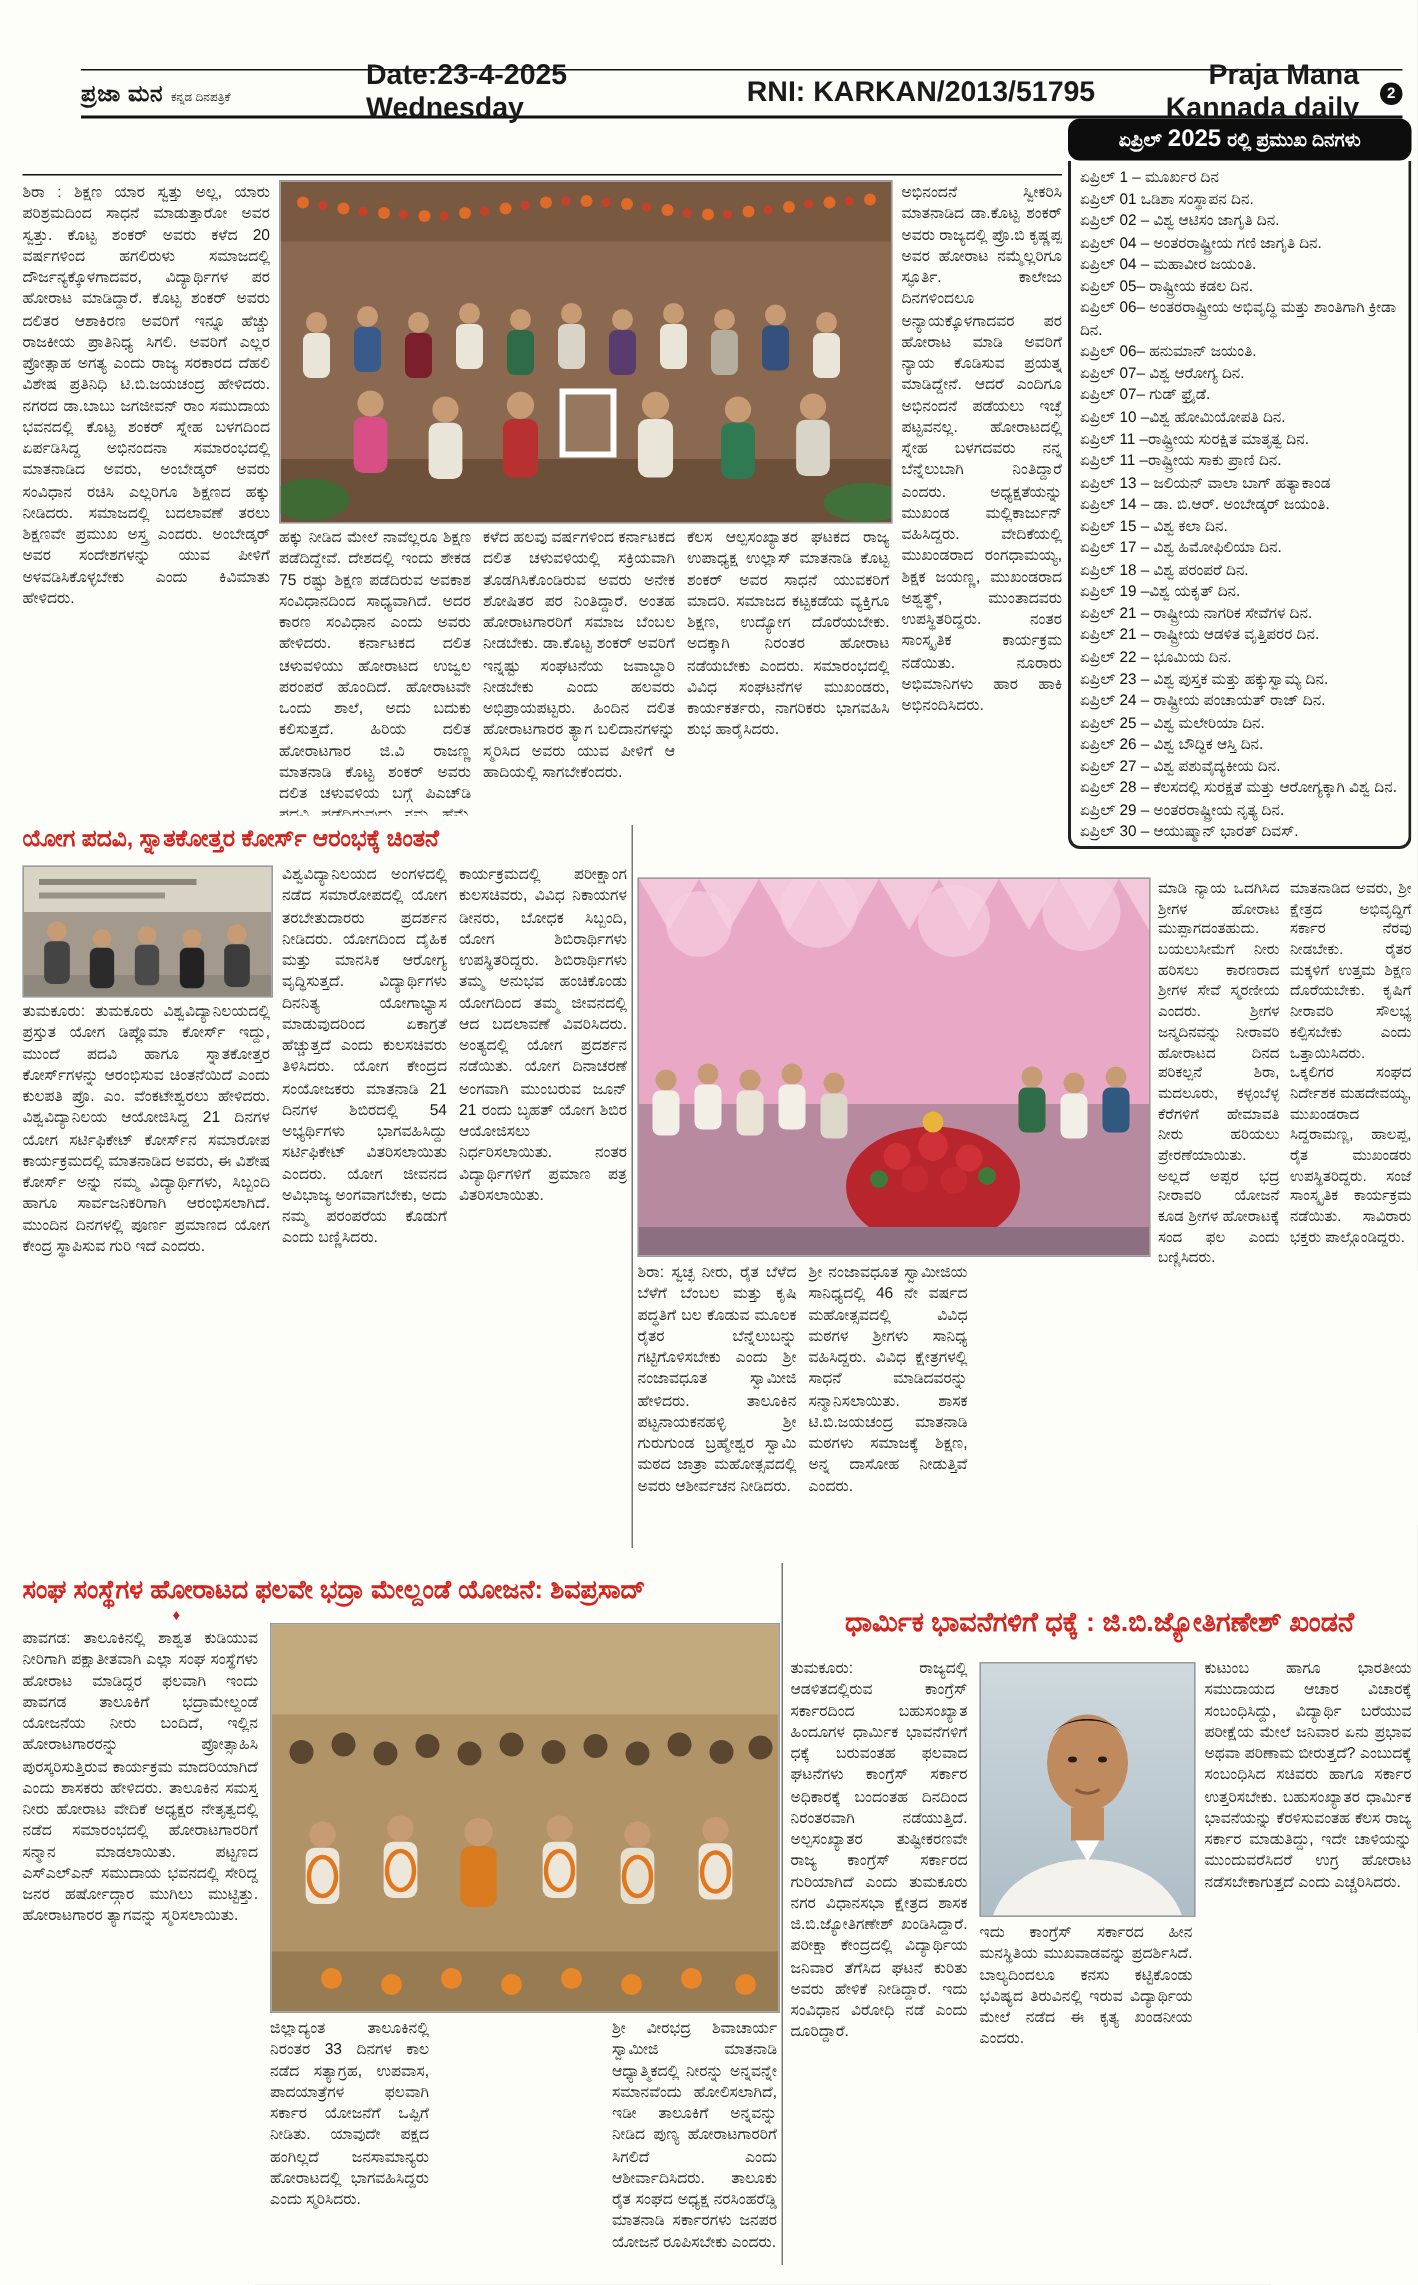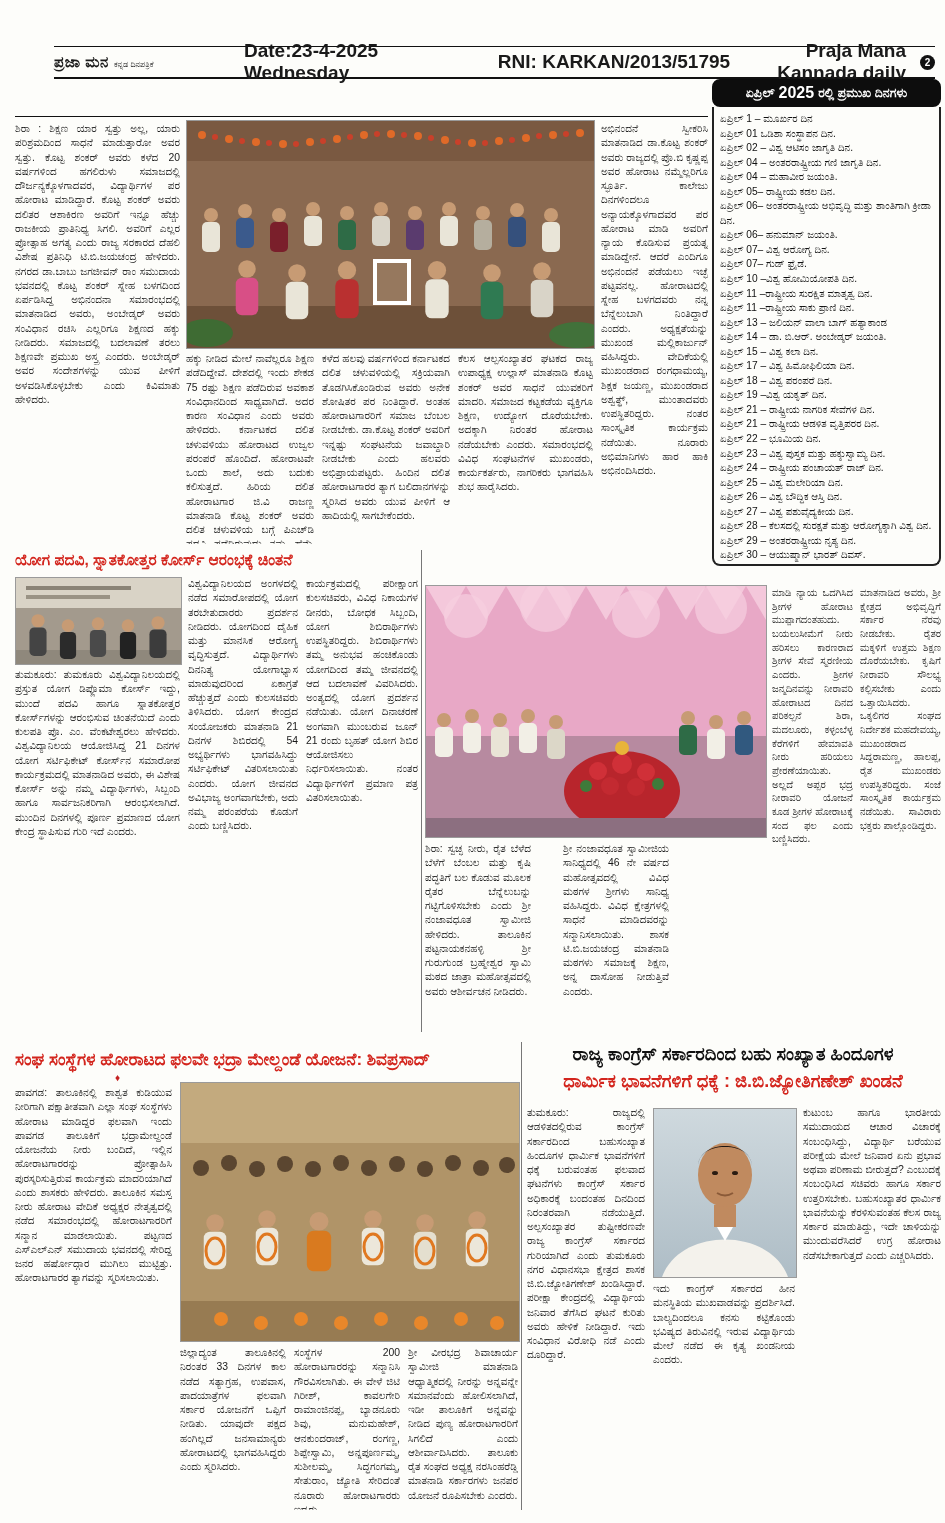--- a/index.html
+++ b/index.html
@@ -238,21 +238,21 @@
       <circle cx="160" cy="200" r="6" fill="#3f7a3a"></circle>
         <circle cx="232" cy="198" r="6" fill="#3f7a3a"></circle>
         <circle cx="196" cy="162" r="7" fill="#e8b43a"></circle>
       <rect y="232" width="340" height="19" fill="#8c6f80"></rect>
     </svg>
   </div>
 
   <div class="col" style="left:772px;top:586px;width:81px;height:446px;font-size:10px;">ಮಾಡಿ ನ್ಯಾಯ ಒದಗಿಸಿದ ಶ್ರೀಗಳ ಹೋರಾಟ ಮುಪ್ಪಾಗದಂತಹುದು. ಬಯಲುಸೀಮೆಗೆ ನೀರು ಹರಿಸಲು ಕಾರಣರಾದ ಶ್ರೀಗಳ ಸೇವೆ ಸ್ಮರಣೀಯ ಎಂದರು. ಶ್ರೀಗಳ ಜನ್ಮದಿನವನ್ನು ನೀರಾವರಿ ಹೋರಾಟದ ದಿನದ ಪರಿಕಲ್ಪನೆ ಶಿರಾ, ಮದಲೂರು, ಕಳ್ಳಂಬೆಳ್ಳ ಕೆರೆಗಳಿಗೆ ಹೇಮಾವತಿ ನೀರು ಹರಿಯಲು ಪ್ರೇರಣೆಯಾಯಿತು. ಅಲ್ಲದೆ ಅಪ್ಪರ ಭದ್ರ ನೀರಾವರಿ ಯೋಜನೆ ಕೂಡ ಶ್ರೀಗಳ ಹೋರಾಟಕ್ಕೆ ಸಂದ ಫಲ ಎಂದು ಬಣ್ಣಿಸಿದರು.</div>
   <div class="col" style="left:860px;top:586px;width:81px;height:446px;font-size:10px;">ಮಾತನಾಡಿದ ಅವರು, ಶ್ರೀ ಕ್ಷೇತ್ರದ ಅಭಿವೃದ್ಧಿಗೆ ಸರ್ಕಾರ ನೆರವು ನೀಡಬೇಕು. ರೈತರ ಮಕ್ಕಳಿಗೆ ಉತ್ತಮ ಶಿಕ್ಷಣ ದೊರೆಯಬೇಕು. ಕೃಷಿಗೆ ನೀರಾವರಿ ಸೌಲಭ್ಯ ಕಲ್ಪಿಸಬೇಕು ಎಂದು ಒತ್ತಾಯಿಸಿದರು. ಒಕ್ಕಲಿಗರ ಸಂಘದ ನಿರ್ದೇಶಕ ಮಹದೇವಯ್ಯ, ಮುಖಂಡರಾದ ಸಿದ್ದರಾಮಣ್ಣ, ಹಾಲಪ್ಪ, ರೈತ ಮುಖಂಡರು ಉಪಸ್ಥಿತರಿದ್ದರು. ಸಂಜೆ ಸಾಂಸ್ಕೃತಿಕ ಕಾರ್ಯಕ್ರಮ ನಡೆಯಿತು. ಸಾವಿರಾರು ಭಕ್ತರು ಪಾಲ್ಗೊಂಡಿದ್ದರು.</div>
   <div class="col" style="left:425px;top:842px;width:106px;height:190px;">ಶಿರಾ: ಸ್ವಚ್ಛ ನೀರು, ರೈತ ಬೆಳೆದ ಬೆಳೆಗೆ ಬೆಂಬಲ ಮತ್ತು ಕೃಷಿ ಪದ್ಧತಿಗೆ ಬಲ ಕೊಡುವ ಮೂಲಕ ರೈತರ ಬೆನ್ನೆಲುಬನ್ನು ಗಟ್ಟಿಗೊಳಿಸಬೇಕು ಎಂದು ಶ್ರೀ ನಂಜಾವಧೂತ ಸ್ವಾಮೀಜಿ ಹೇಳಿದರು. ತಾಲೂಕಿನ ಪಟ್ಟನಾಯಕನಹಳ್ಳಿ ಶ್ರೀ ಗುರುಗುಂಡ ಬ್ರಹ್ಮೇಶ್ವರ ಸ್ವಾಮಿ ಮಠದ ಜಾತ್ರಾ ಮಹೋತ್ಸವದಲ್ಲಿ ಅವರು ಆಶೀರ್ವಚನ ನೀಡಿದರು.</div>
-  <div class="col" style="left:539px;top:842px;width:106px;height:190px;margin-left:24px;">ಶ್ರೀ ನಂಜಾವಧೂತ ಸ್ವಾಮೀಜಿಯ ಸಾನಿಧ್ಯದಲ್ಲಿ 46 ನೇ ವರ್ಷದ ಮಹೋತ್ಸವದಲ್ಲಿ ವಿವಿಧ ಮಠಗಳ ಶ್ರೀಗಳು ಸಾನಿಧ್ಯ ವಹಿಸಿದ್ದರು. ವಿವಿಧ ಕ್ಷೇತ್ರಗಳಲ್ಲಿ ಸಾಧನೆ ಮಾಡಿದವರನ್ನು ಸನ್ಮಾನಿಸಲಾಯಿತು. ಶಾಸಕ ಟಿ.ಬಿ.ಜಯಚಂದ್ರ ಮಾತನಾಡಿ ಮಠಗಳು ಸಮಾಜಕ್ಕೆ ಶಿಕ್ಷಣ, ಅನ್ನ ದಾಸೋಹ ನೀಡುತ್ತಿವೆ ಎಂದರು.</div>
+  <div class="col" style="left:539px;top:842px;width:106px;height:190px;">ಶ್ರೀ ನಂಜಾವಧೂತ ಸ್ವಾಮೀಜಿಯ ಸಾನಿಧ್ಯದಲ್ಲಿ 46 ನೇ ವರ್ಷದ ಮಹೋತ್ಸವದಲ್ಲಿ ವಿವಿಧ ಮಠಗಳ ಶ್ರೀಗಳು ಸಾನಿಧ್ಯ ವಹಿಸಿದ್ದರು. ವಿವಿಧ ಕ್ಷೇತ್ರಗಳಲ್ಲಿ ಸಾಧನೆ ಮಾಡಿದವರನ್ನು ಸನ್ಮಾನಿಸಲಾಯಿತು. ಶಾಸಕ ಟಿ.ಬಿ.ಜಯಚಂದ್ರ ಮಾತನಾಡಿ ಮಠಗಳು ಸಮಾಜಕ್ಕೆ ಶಿಕ್ಷಣ, ಅನ್ನ ದಾಸೋಹ ನೀಡುತ್ತಿವೆ ಎಂದರು.</div>
 
   <div class="hl-xl" style="left:15px;top:1051px;font-size:17px;">ಸಂಘ ಸಂಸ್ಥೆಗಳ ಹೋರಾಟದ ಫಲವೇ ಭದ್ರಾ ಮೇಲ್ದಂಡೆ ಯೋಜನೆ: ಶಿವಪ್ರಸಾದ್</div>
   <div class="ornament" style="left:115px;top:1072px;">♦</div>
 
   <div class="col" style="left:15px;top:1086px;width:157px;height:424px;">ಪಾವಗಡ: ತಾಲೂಕಿನಲ್ಲಿ ಶಾಶ್ವತ ಕುಡಿಯುವ ನೀರಿಗಾಗಿ ಪಕ್ಷಾತೀತವಾಗಿ ಎಲ್ಲಾ ಸಂಘ ಸಂಸ್ಥೆಗಳು ಹೋರಾಟ ಮಾಡಿದ್ದರ ಫಲವಾಗಿ ಇಂದು ಪಾವಗಡ ತಾಲೂಕಿಗೆ ಭದ್ರಾಮೇಲ್ದಂಡೆ ಯೋಜನೆಯ ನೀರು ಬಂದಿದೆ, ಇಲ್ಲಿನ ಹೋರಾಟಗಾರರನ್ನು ಪ್ರೋತ್ಸಾಹಿಸಿ ಪುರಸ್ಕರಿಸುತ್ತಿರುವ ಕಾರ್ಯಕ್ರಮ ಮಾದರಿಯಾಗಿದೆ ಎಂದು ಶಾಸಕರು ಹೇಳಿದರು. ತಾಲೂಕಿನ ಸಮಸ್ತ ನೀರು ಹೋರಾಟ ವೇದಿಕೆ ಅಧ್ಯಕ್ಷರ ನೇತೃತ್ವದಲ್ಲಿ ನಡೆದ ಸಮಾರಂಭದಲ್ಲಿ ಹೋರಾಟಗಾರರಿಗೆ ಸನ್ಮಾನ ಮಾಡಲಾಯಿತು. ಪಟ್ಟಣದ ಎಸ್‌ಎಲ್‌ಎನ್ ಸಮುದಾಯ ಭವನದಲ್ಲಿ ಸೇರಿದ್ದ ಜನರ ಹರ್ಷೋದ್ಗಾರ ಮುಗಿಲು ಮುಟ್ಟಿತ್ತು. ಹೋರಾಟಗಾರರ ತ್ಯಾಗವನ್ನು ಸ್ಮರಿಸಲಾಯಿತು.</div>
 
   <div class="photo" style="left:180px;top:1082px;width:338px;height:258px;">
     <svg viewBox="0 0 338 258" preserveAspectRatio="none">
       <rect width="338" height="258" fill="#b09468"></rect>
       <rect width="338" height="60" fill="#c3aa7e"></rect>
@@ -303,26 +303,24 @@
           <circle cx="160" cy="240" r="7"></circle>
           <circle cx="200" cy="236" r="7"></circle>
           <circle cx="240" cy="240" r="7"></circle>
           <circle cx="280" cy="236" r="7"></circle>
           <circle cx="316" cy="240" r="7"></circle>
         </g>
     </svg>
   </div>
 
   <div class="col" style="left:180px;top:1346px;width:106px;height:164px;">ಜಿಲ್ಲಾದ್ಯಂತ ತಾಲೂಕಿನಲ್ಲಿ ನಿರಂತರ 33 ದಿನಗಳ ಕಾಲ ನಡೆದ ಸತ್ಯಾಗ್ರಹ, ಉಪವಾಸ, ಪಾದಯಾತ್ರೆಗಳ ಫಲವಾಗಿ ಸರ್ಕಾರ ಯೋಜನೆಗೆ ಒಪ್ಪಿಗೆ ನೀಡಿತು. ಯಾವುದೇ ಪಕ್ಷದ ಹಂಗಿಲ್ಲದೆ ಜನಸಾಮಾನ್ಯರು ಹೋರಾಟದಲ್ಲಿ ಭಾಗವಹಿಸಿದ್ದರು ಎಂದು ಸ್ಮರಿಸಿದರು.</div>
-  <div class="col" style="left:294px;top:1346px;width:106px;height:164px;">ಸಂಸ್ಥೆಗಳ 200 ಹೋರಾಟಗಾರರನ್ನು ಸನ್ಮಾನಿಸಿ ಗೌರವಿಸಲಾಗಿತು. ಈ ವೇಳೆ ಜಿಟಿ ಗಿರೀಶ್, ಕಾವಲಗೇರಿ ರಾಮಾಂಜಿನಪ್ಪ, ಬ್ಯಾಡನೂರು ಶಿವು, ಮನುಮಹೇಶ್, ಆನಕುಂದರಾಜ್, ರಂಗಣ್ಣ, ಶಿಪ್ಪೇಸ್ವಾಮಿ, ಅನ್ನಪೂರ್ಣಮ್ಮ, ಸುಶೀಲಮ್ಮ, ಸಿದ್ಧಗಂಗಮ್ಮ, ಸೇತುರಾಂ, ಜ್ಯೋತಿ ಸೇರಿದಂತೆ ನೂರಾರು ಹೋರಾಟಗಾರರು ಇದ್ದರು.</div>
   <div class="col" style="left:408px;top:1346px;width:110px;height:164px;">ಶ್ರೀ ವೀರಭದ್ರ ಶಿವಾಚಾರ್ಯ ಸ್ವಾಮೀಜಿ ಮಾತನಾಡಿ ಆಧ್ಯಾತ್ಮಿಕದಲ್ಲಿ ನೀರನ್ನು ಅನ್ನವನ್ನೇ ಸಮಾನವೆಂದು ಹೋಲಿಸಲಾಗಿದೆ, ಇಡೀ ತಾಲೂಕಿಗೆ ಅನ್ನವನ್ನು ನೀಡಿದ ಪುಣ್ಯ ಹೋರಾಟಗಾರರಿಗೆ ಸಿಗಲಿದೆ ಎಂದು ಆಶೀರ್ವಾದಿಸಿದರು. ತಾಲೂಕು ರೈತ ಸಂಘದ ಅಧ್ಯಕ್ಷ ನರಸಿಂಹರೆಡ್ಡಿ ಮಾತನಾಡಿ ಸರ್ಕಾರಗಳು ಜನಪರ ಯೋಜನೆ ರೂಪಿಸಬೇಕು ಎಂದರು.</div>
 
   <div class="vline" style="left:521px;top:1042px;height:468px;"></div>
 
-  <div class="hl-black" style="left:525px;top:1044px;width:416px;font-size:18px;">ರಾಜ್ಯ ಕಾಂಗ್ರೆಸ್ ಸರ್ಕಾರದಿಂದ ಬಹು ಸಂಖ್ಯಾತ ಹಿಂದೂಗಳ</div>
   <div class="hl-xl" style="left:525px;top:1072px;width:416px;font-size:18px;text-align:center;">ಧಾರ್ಮಿಕ ಭಾವನೆಗಳಿಗೆ ಧಕ್ಕೆ : ಜಿ.ಬಿ.ಜ್ಯೋತಿಗಣೇಶ್ ಖಂಡನೆ</div>
 
   <div class="col" style="left:527px;top:1106px;width:118px;height:404px;">ತುಮಕೂರು: ರಾಜ್ಯದಲ್ಲಿ ಆಡಳಿತದಲ್ಲಿರುವ ಕಾಂಗ್ರೆಸ್ ಸರ್ಕಾರದಿಂದ ಬಹುಸಂಖ್ಯಾತ ಹಿಂದೂಗಳ ಧಾರ್ಮಿಕ ಭಾವನೆಗಳಿಗೆ ಧಕ್ಕೆ ಬರುವಂತಹ ಫಲವಾದ ಘಟನೆಗಳು ಕಾಂಗ್ರೆಸ್ ಸರ್ಕಾರ ಅಧಿಕಾರಕ್ಕೆ ಬಂದಂತಹ ದಿನದಿಂದ ನಿರಂತರವಾಗಿ ನಡೆಯುತ್ತಿದೆ. ಅಲ್ಪಸಂಖ್ಯಾತರ ತುಷ್ಟೀಕರಣವೇ ರಾಜ್ಯ ಕಾಂಗ್ರೆಸ್ ಸರ್ಕಾರದ ಗುರಿಯಾಗಿದೆ ಎಂದು ತುಮಕೂರು ನಗರ ವಿಧಾನಸಭಾ ಕ್ಷೇತ್ರದ ಶಾಸಕ ಜಿ.ಬಿ.ಜ್ಯೋತಿಗಣೇಶ್ ಖಂಡಿಸಿದ್ದಾರೆ. ಪರೀಕ್ಷಾ ಕೇಂದ್ರದಲ್ಲಿ ವಿದ್ಯಾರ್ಥಿಯ ಜನಿವಾರ ತೆಗೆಸಿದ ಘಟನೆ ಕುರಿತು ಅವರು ಹೇಳಿಕೆ ನೀಡಿದ್ದಾರೆ. ಇದು ಸಂವಿಧಾನ ವಿರೋಧಿ ನಡೆ ಎಂದು ದೂರಿದ್ದಾರೆ.</div>
 
   <div class="photo" style="left:653px;top:1108px;width:142px;height:168px;">
     <svg viewBox="0 0 142 168" preserveAspectRatio="none">
       <defs>
         <linearGradient id="pg" x1="0" y1="0" x2="0" y2="1">
           <stop offset="0" stop-color="#cfd9de"></stop>
             <stop offset="1" stop-color="#aebdc6"></stop>

